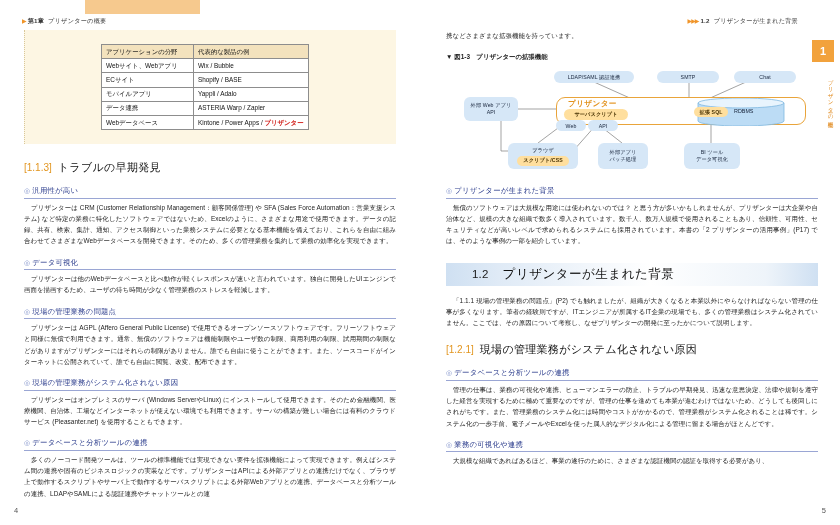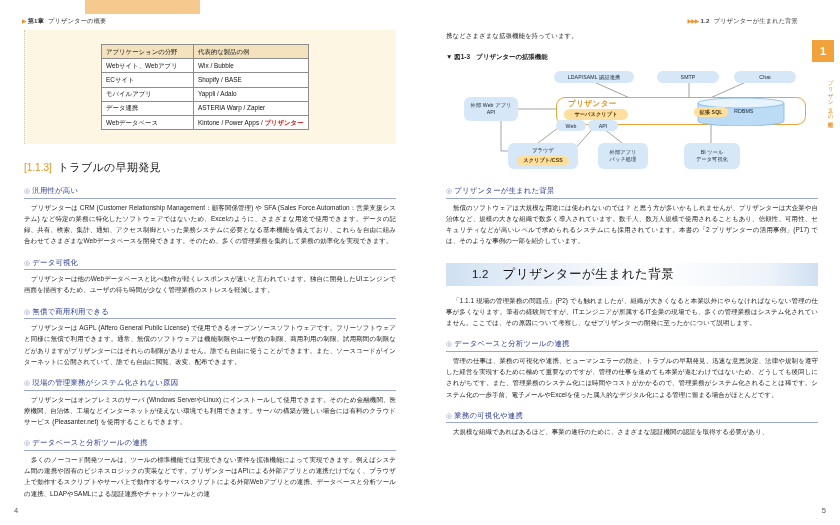--- a/index.html
+++ b/index.html
@@ -191,21 +191,21 @@
         <span class="bullet">◎</span><span>汎用性が高い</span>
       </h4>
       <p class="body">プリザンターは CRM (Customer Relationship Management：顧客関係管理) や SFA (Sales Force Automation：営業支援システム) など特定の業務に特化したソフトウェアではないため、Excelのように、さまざまな用途で使用できます。データの記録、共有、検索、集計、通知、アクセス制御といった業務システムに必要となる基本機能を備えており、これらを自由に組み合わせてさまざまなWebデータベースを開発できます。そのため、多くの管理業務を集約して業務の効率化を実現できます。</p>
 
       <h4 class="h4">
         <span class="bullet">◎</span><span>データ可視化</span>
       </h4>
       <p class="body">プリザンターは他のWebデータベースと比べ動作が軽くレスポンスが速いと言われています。独自に開発したUIエンジンで画面を描画するため、ユーザの待ち時間が少なく管理業務のストレスを軽減します。</p>
 
       <h4 class="h4">
-        <span class="bullet">◎</span><span>無償で商用利用できる</span>
+        <span class="bullet">◎</span><span>現場の管理業務の問題点</span>
       </h4>
       <p class="body">プリザンターは AGPL (Affero General Public License) で使用できるオープンソースソフトウェアです。フリーソフトウェアと同様に無償で利用できます。通常、無償のソフトウェアは機能制限やユーザ数の制限、商用利用の制限、試用期間の制限などがありますがプリザンターにはそれらの制限がありません。誰でも自由に使うことができます。また、ソースコードがインターネットに公開されていて、誰でも自由に閲覧、改変、配布できます。</p>
 
       <h4 class="h4">
         <span class="bullet">◎</span><span>現場の管理業務がシステム化されない原因</span>
       </h4>
       <p class="body">プリザンターはオンプレミスのサーバ (Windows ServerやLinux) にインストールして使用できます。そのため金融機関、医療機関、自治体、工場などインターネットが使えない環境でも利用できます。サーバの構築が難しい場合には有料のクラウドサービス (Pleasanter.net) を使用することもできます。</p>
 
       <h4 class="h4">
         <span class="bullet">◎</span><span>データベースと分析ツールの連携</span>
@@ -300,20 +300,23 @@
       </h4>
       <p class="body">無償のソフトウェアは大規模な用途には使われないのでは？ と思う方が多いかもしれませんが、プリザンターは大企業や自治体など、規模の大きな組織で数多く導入されています。数千人、数万人規模で使用されることもあり、信頼性、可用性、セキュリティなどが高いレベルで求められるシステムにも採用されています。本書の「2 プリザンターの活用事例」(P17) では、そのような事例の一部を紹介しています。</p>
 
       <div class="sec-banner">
         <span class="num">1.2</span>
         <span class="ttl">プリザンターが生まれた背景</span>
       </div>
 
       <p class="body">「1.1.1 現場の管理業務の問題点」(P2) でも触れましたが、組織が大きくなると本業以外にやらなければならない管理の仕事が多くなります。筆者の経験則ですが、ITエンジニアが所属するIT企業の現場でも、多くの管理業務はシステム化されていません。ここでは、その原因について考察し、なぜプリザンターの開発に至ったかについて説明します。</p>
 
+      <h3 class="h3">
+        <span class="sec">[1.2.1]</span><span>現場の管理業務がシステム化されない原因</span>
+      </h3>
 
       <h4 class="h4">
         <span class="bullet">◎</span><span>データベースと分析ツールの連携</span>
       </h4>
       <p class="body">管理の仕事は、業務の可視化や連携、ヒューマンエラーの防止、トラブルの早期発見、迅速な意思決定、法律や規制を遵守した経営を実現するために極めて重要なのですが、管理の仕事を進めても本業が進むわけではないため、どうしても後回しにされがちです。また、管理業務のシステム化には時間やコストがかかるので、管理業務がシステム化されることは稀です。システム化の一歩手前、電子メールやExcelを使った属人的なデジタル化による管理に留まる場合がほとんどです。</p>
 
       <h4 class="h4">
         <span class="bullet">◎</span><span>業務の可視化や連携</span>
       </h4>
       <p class="body">大規模な組織であればあるほど、事業の遂行のために、さまざまな認証機関の認証を取得する必要があり、</p>

